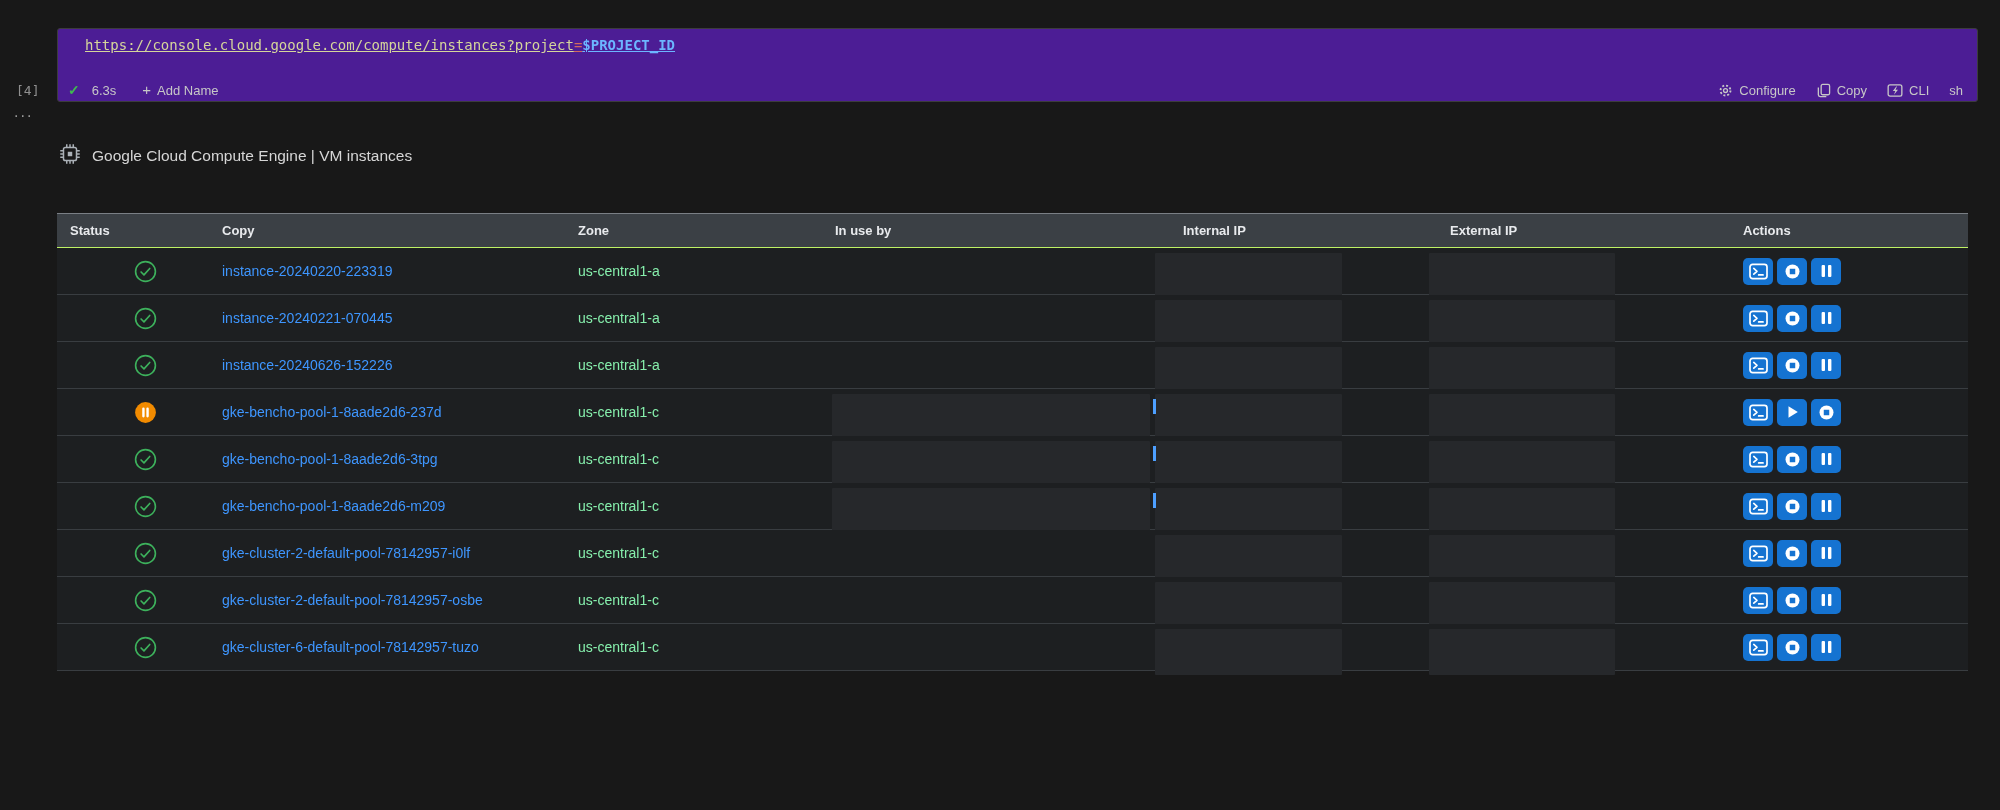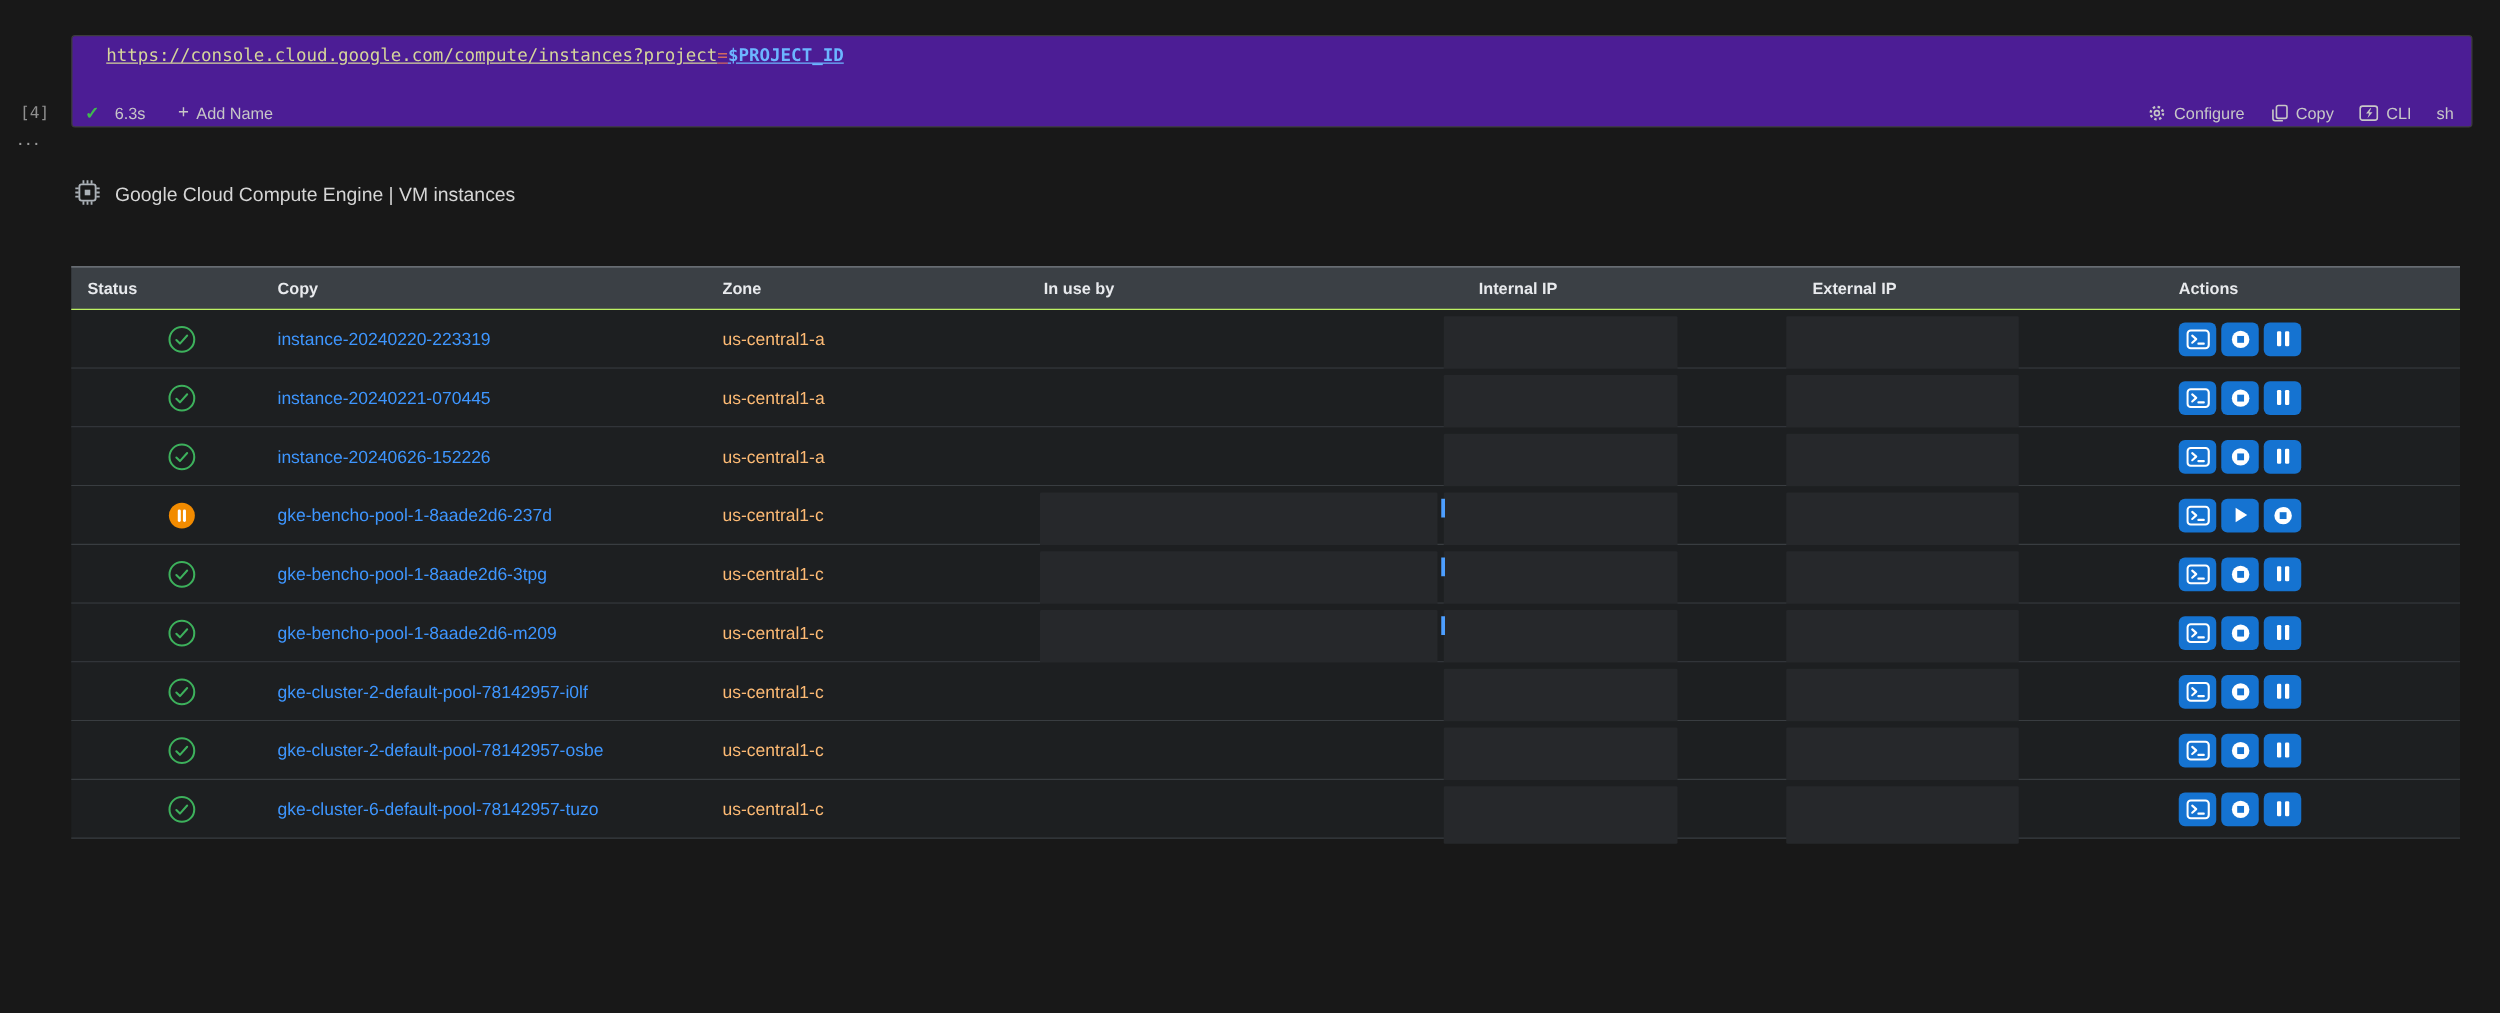--- a/index.html
+++ b/index.html
@@ -39,21 +39,21 @@
   .thead, .trow { display:grid; grid-template-columns:165px 356px 257px 348px 267px 293px auto;
     align-items:center; }
   .thead { height:35px; background:#3b4045; border-top:1px solid #7a7f85; border-bottom:1px solid #bef264;
     font-size:13px; font-weight:bold; color:#e8eaed; }
   .thead .hcell:first-child { padding-left:13px; }
   .trow { position:relative; height:47px; background:#1d1f21; border-bottom:1px solid #393d41; }
   .c-status { display:flex; justify-content:center; padding-left:12px; }
   .c-status svg { display:block; }
   .link { color:#3e96ff; text-decoration:none; display:inline-block; max-width:302px;
     line-height:17px; cursor:pointer; }
-  .c-zone { color:#fdba74; }
+  .c-zone { color:#86efac; }
   .c-actions { display:flex; gap:4px; align-items:center; }
   .abtn { width:30px; height:27px; border-radius:5px; background:#1573d1; display:inline-flex;
     align-items:center; justify-content:center; cursor:pointer; }
   .abtn svg { display:block; }
   .redact { position:absolute; top:5px; height:46px; background:#26282b; border-radius:1px; }
   .r-use { left:775px; width:318px; }
   .r-int { left:1098px; width:187px; }
   .r-ext { left:1372px; width:186px; }
   .tick { position:absolute; left:1096px; top:10px; width:3px; height:15px; background:#4d9fff; }
 

